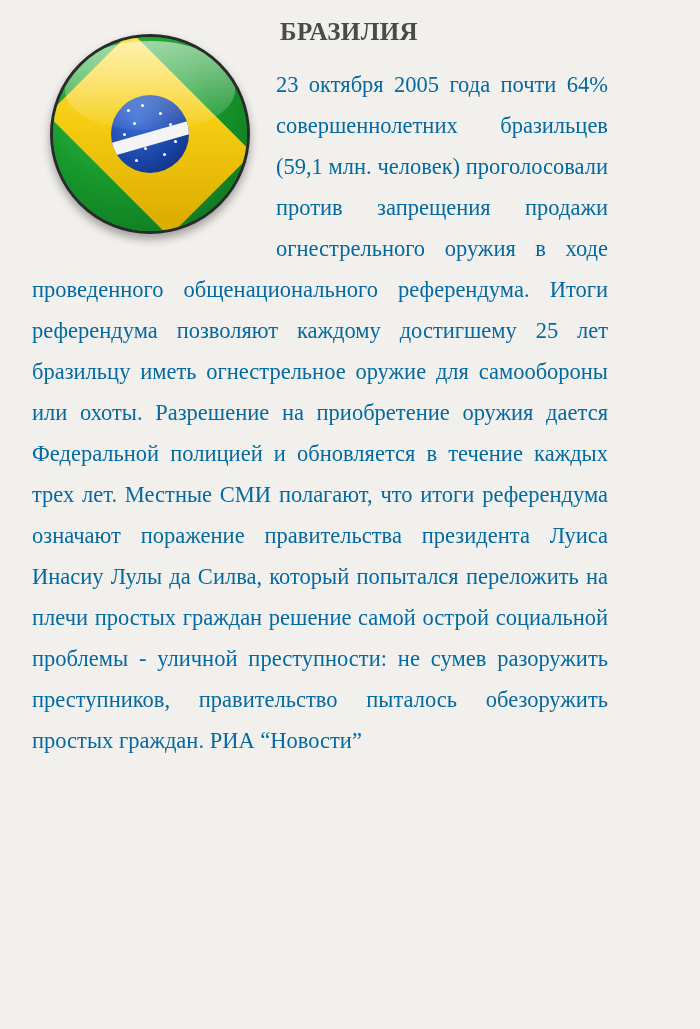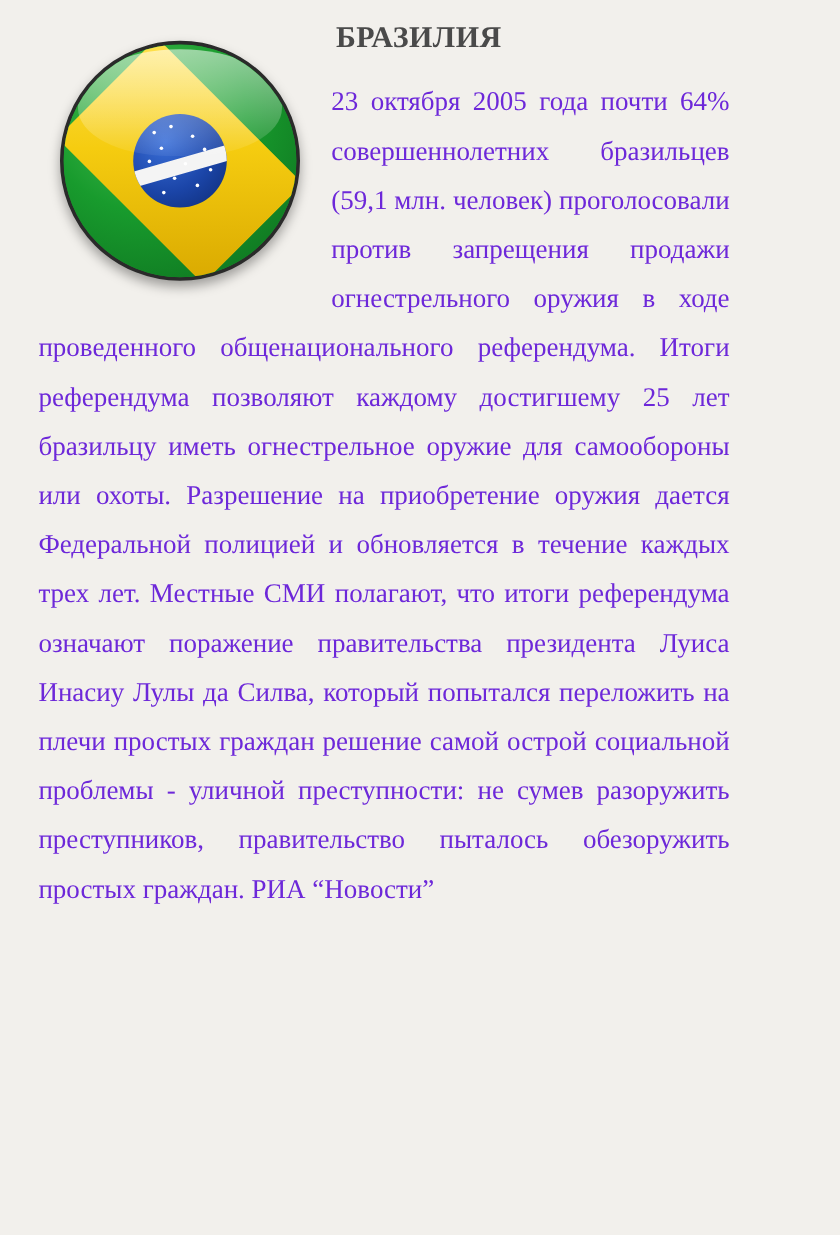--- a/index.html
+++ b/index.html
@@ -101,21 +101,21 @@
     font-size: 25px;
     font-weight: bold;
     letter-spacing: 0.4px;
     color: #4a4a4a;
     font-family: "Liberation Serif", "DejaVu Serif", serif;
   }
   .body-text {
     font-size: 22.5px;
     line-height: 41px;
     text-align: justify;
-    color: #6d28d9;
+    color: #0369a1;
     text-indent: 0;
   }
   .clear { clear: both; }
 </style>
 </head>
 <body>
 
 <div class="page">
 
   <div class="flag-wrap">

